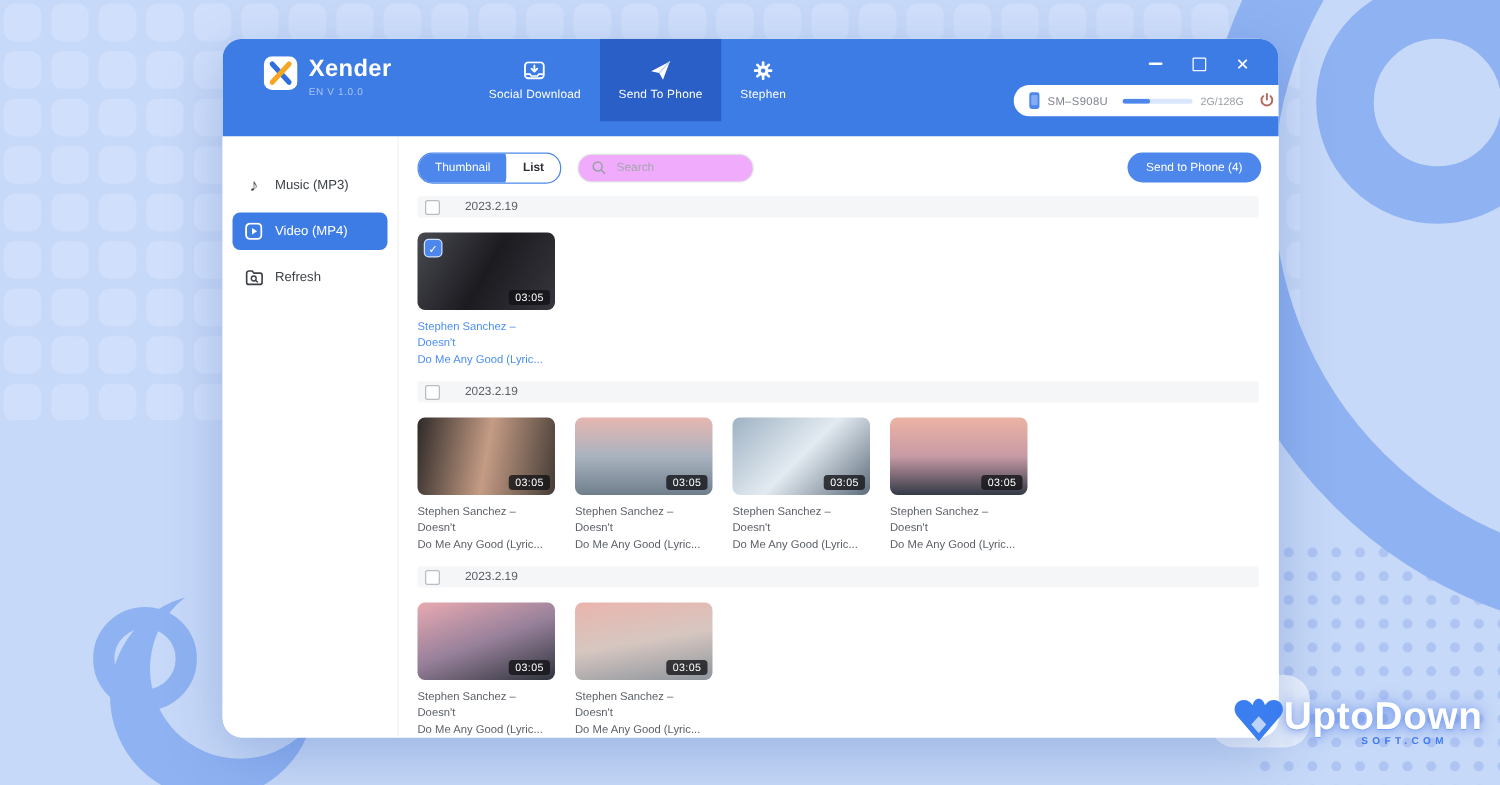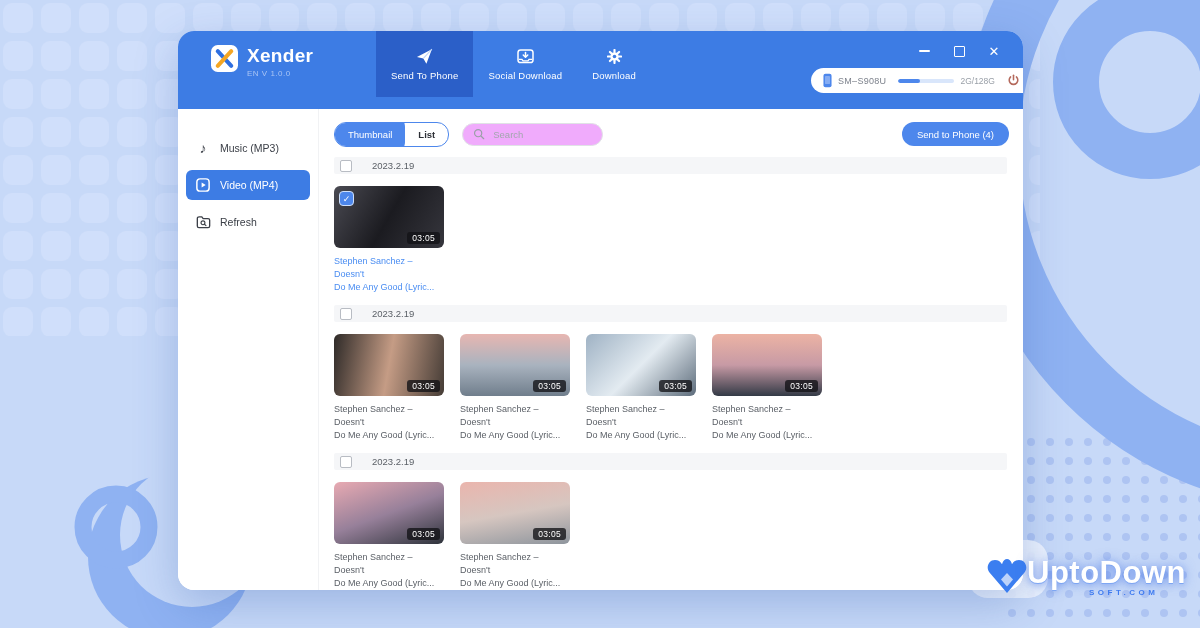--- a/index.html
+++ b/index.html
@@ -108,60 +108,60 @@
             <path d="M18 5.5 L6 18.5" stroke="#f5a623" stroke-width="3.6" stroke-linecap="round"></path>
           </svg>
         </div>
         <div class="logo-text">
           <div class="name">Xender</div>
           <div class="version">EN V 1.0.0</div>
         </div>
       </div>
 
       <div class="nav-tabs">
-          <div class="tab active">
-            <span class="t-icon">
-              <svg viewBox="0 0 18 18" width="17" height="17">
-                <path d="M1 9.6 L16.8 1.2 L11 16.8 L7.8 11 Z" fill="#fff"></path>
-                <path d="M7.8 11 L16.8 1.2" stroke="#bdd4f8" stroke-width="1.1"></path>
-              </svg>
-            </span>
-            <span class="t-label">Send To Phone</span>
-          </div>
           <div class="tab">
             <span class="t-icon">
               <svg viewBox="0 0 18 16" width="17" height="15">
                 <rect x="1" y="1" width="16" height="13.5" rx="2.8" fill="none" stroke="#fff" stroke-width="1.6"></rect>
                 <path d="M9 3.6 v4.6" stroke="#fff" stroke-width="1.6" stroke-linecap="round"></path>
                 <path d="M6.6 6.4 L9 8.8 L11.4 6.4" fill="none" stroke="#fff" stroke-width="1.6" stroke-linecap="round" stroke-linejoin="round"></path>
                 <path d="M1.8 11 h3.4 l1.2 1.6 h5.2 l1.2 -1.6 h3.4" fill="none" stroke="#fff" stroke-width="1.4"></path>
               </svg>
             </span>
             <span class="t-label">Social Download</span>
+          </div>
+          <div class="tab active">
+            <span class="t-icon">
+              <svg viewBox="0 0 18 18" width="17" height="17">
+                <path d="M1 9.6 L16.8 1.2 L11 16.8 L7.8 11 Z" fill="#fff"></path>
+                <path d="M7.8 11 L16.8 1.2" stroke="#bdd4f8" stroke-width="1.1"></path>
+              </svg>
+            </span>
+            <span class="t-label">Send To Phone</span>
           </div>
           <div class="tab">
             <span class="t-icon">
               <svg viewBox="0 0 16 16" width="15" height="15">
                 <g>
                   <circle cx="8" cy="8" r="4.6" fill="#fff"></circle>
                   <g stroke="#fff" stroke-width="2.3" stroke-linecap="round">
                     <line x1="8" y1="1" x2="8" y2="3"></line>
                     <line x1="8" y1="13" x2="8" y2="15"></line>
                     <line x1="1" y1="8" x2="3" y2="8"></line>
                     <line x1="13" y1="8" x2="15" y2="8"></line>
                     <line x1="3.1" y1="3.1" x2="4.6" y2="4.6"></line>
                     <line x1="11.4" y1="11.4" x2="12.9" y2="12.9"></line>
                     <line x1="12.9" y1="3.1" x2="11.4" y2="4.6"></line>
                     <line x1="3.1" y1="12.9" x2="4.6" y2="11.4"></line>
                   </g>
                   <circle cx="8" cy="8" r="1.9" fill="#3d7ce4"></circle>
                 </g>
               </svg>
             </span>
-            <span class="t-label">Download</span>
+            <span class="t-label">Stephen</span>
           </div>
         </div>
 
       <div class="win-controls">
         <span class="wc">
             <span class="wc-min"></span>
           </span>
         <span class="wc">
             <span class="wc-max"></span>
           </span>

